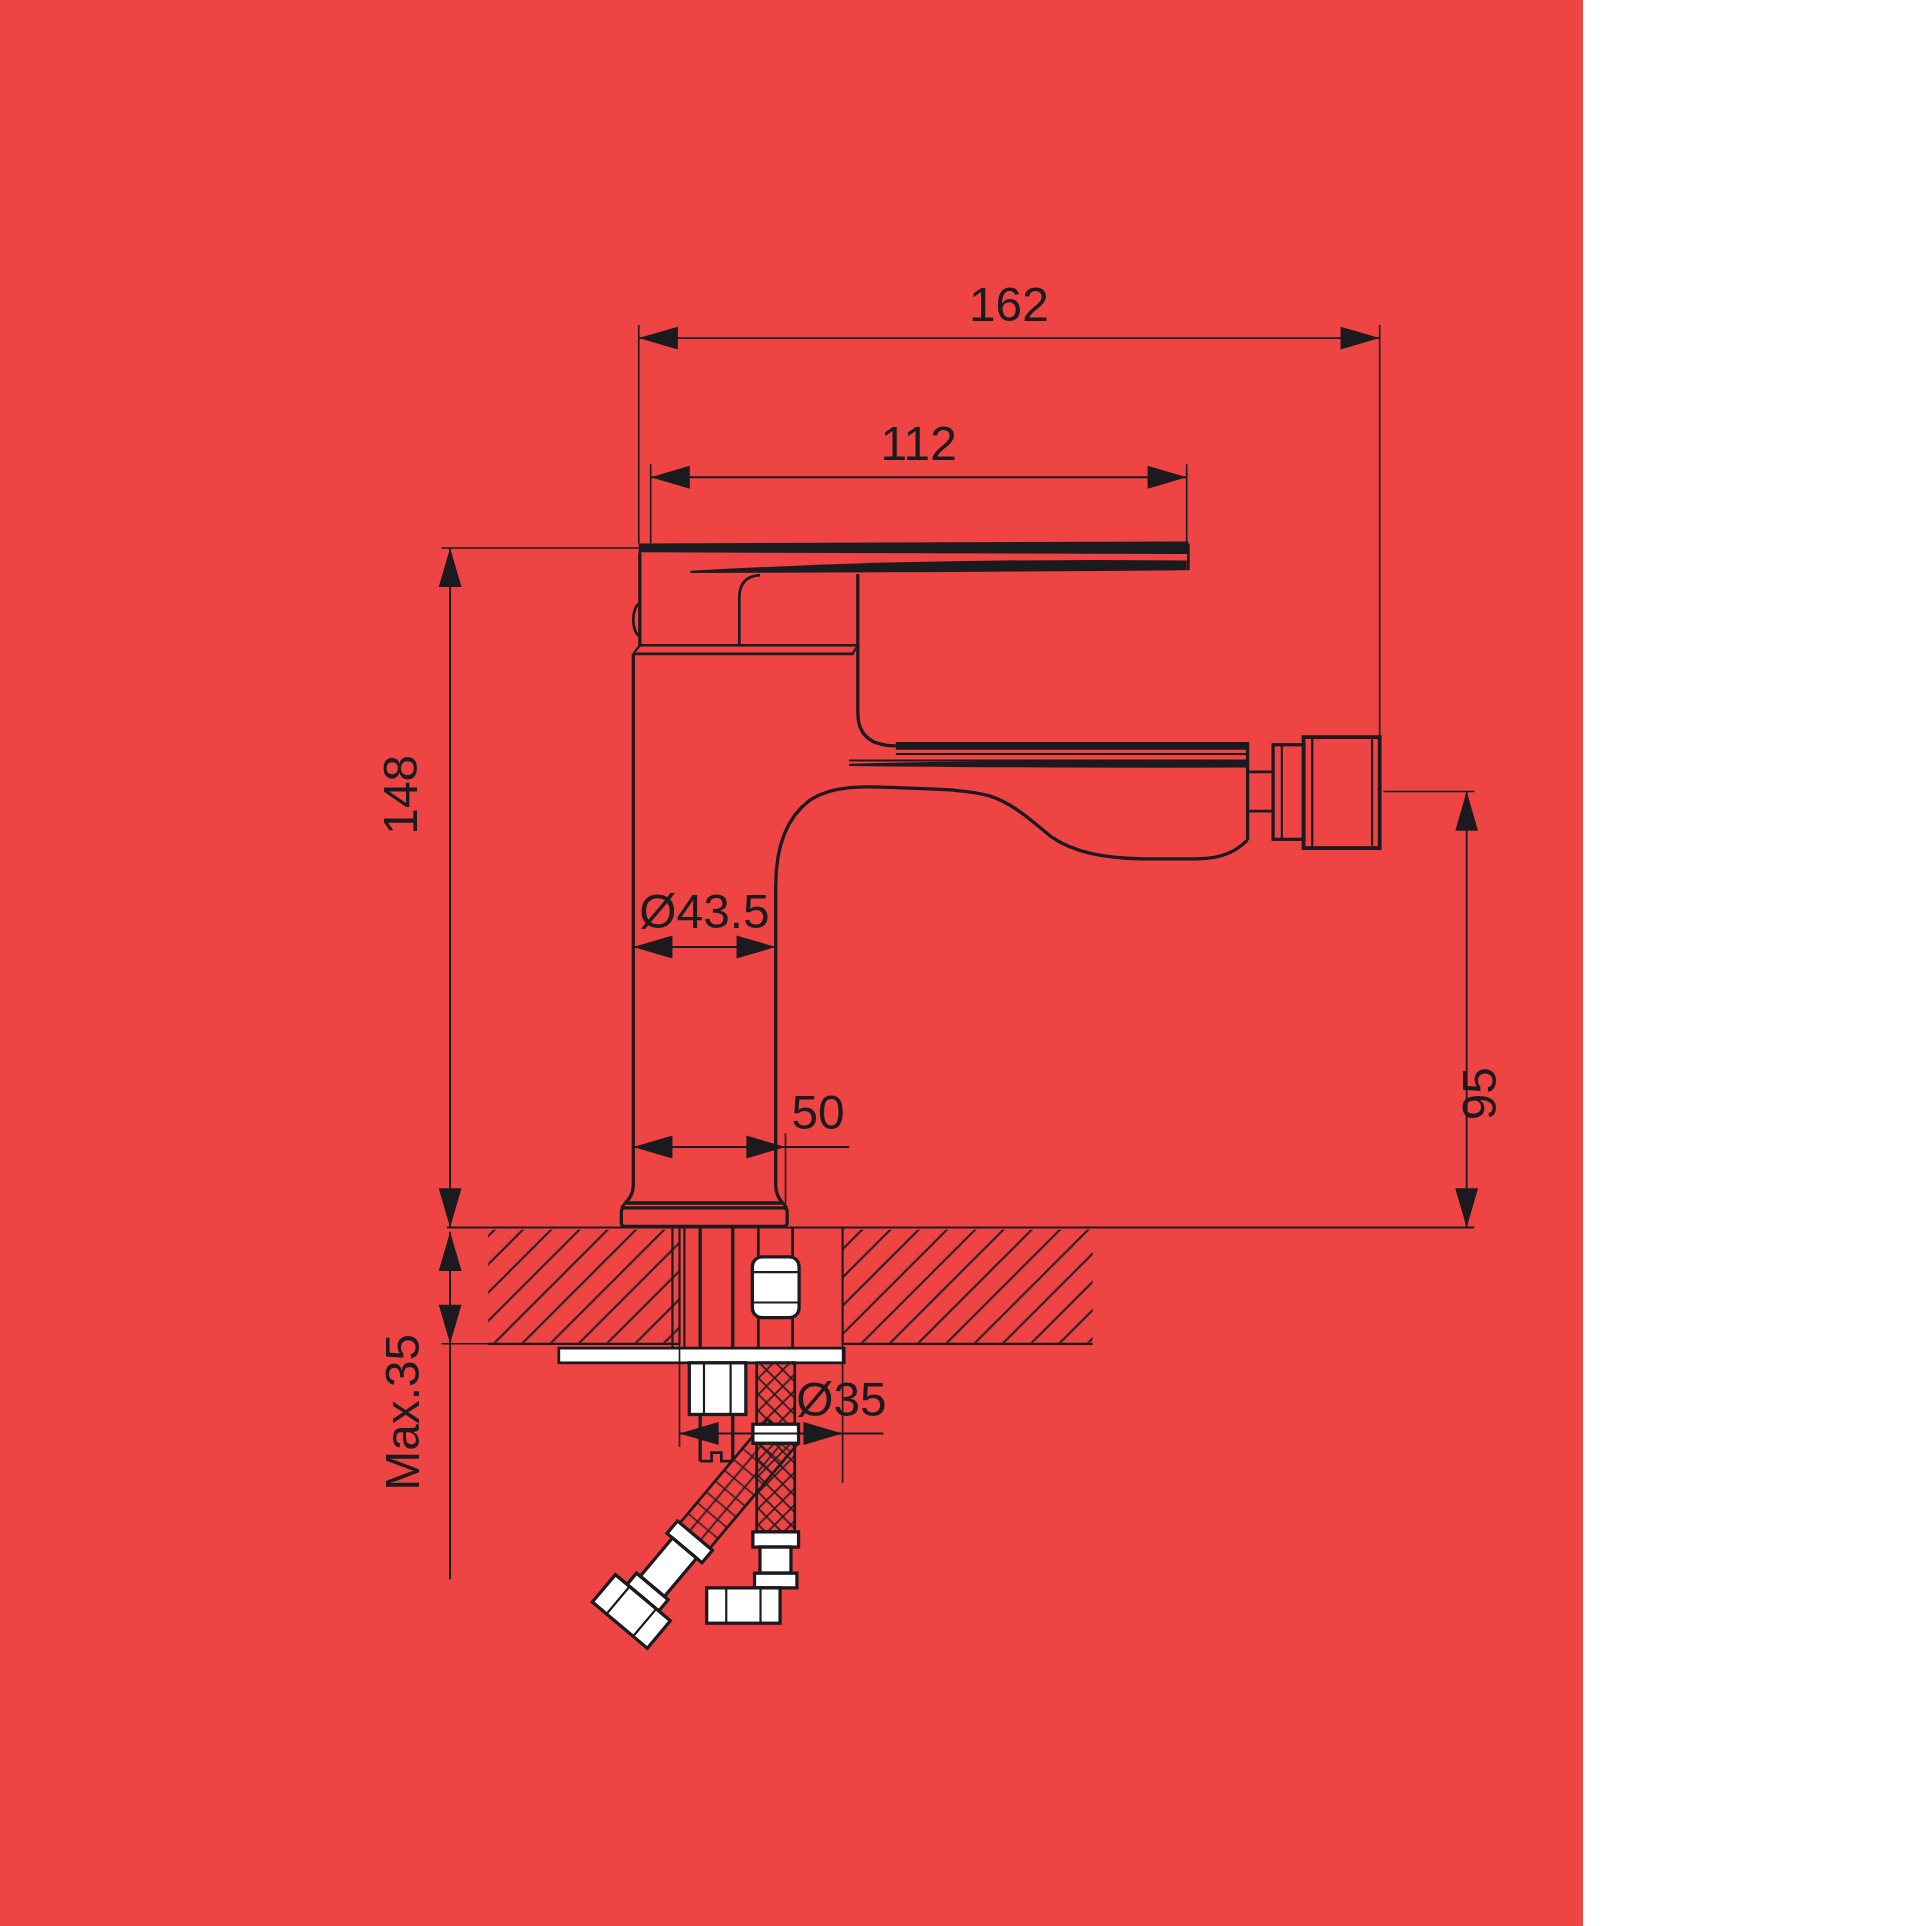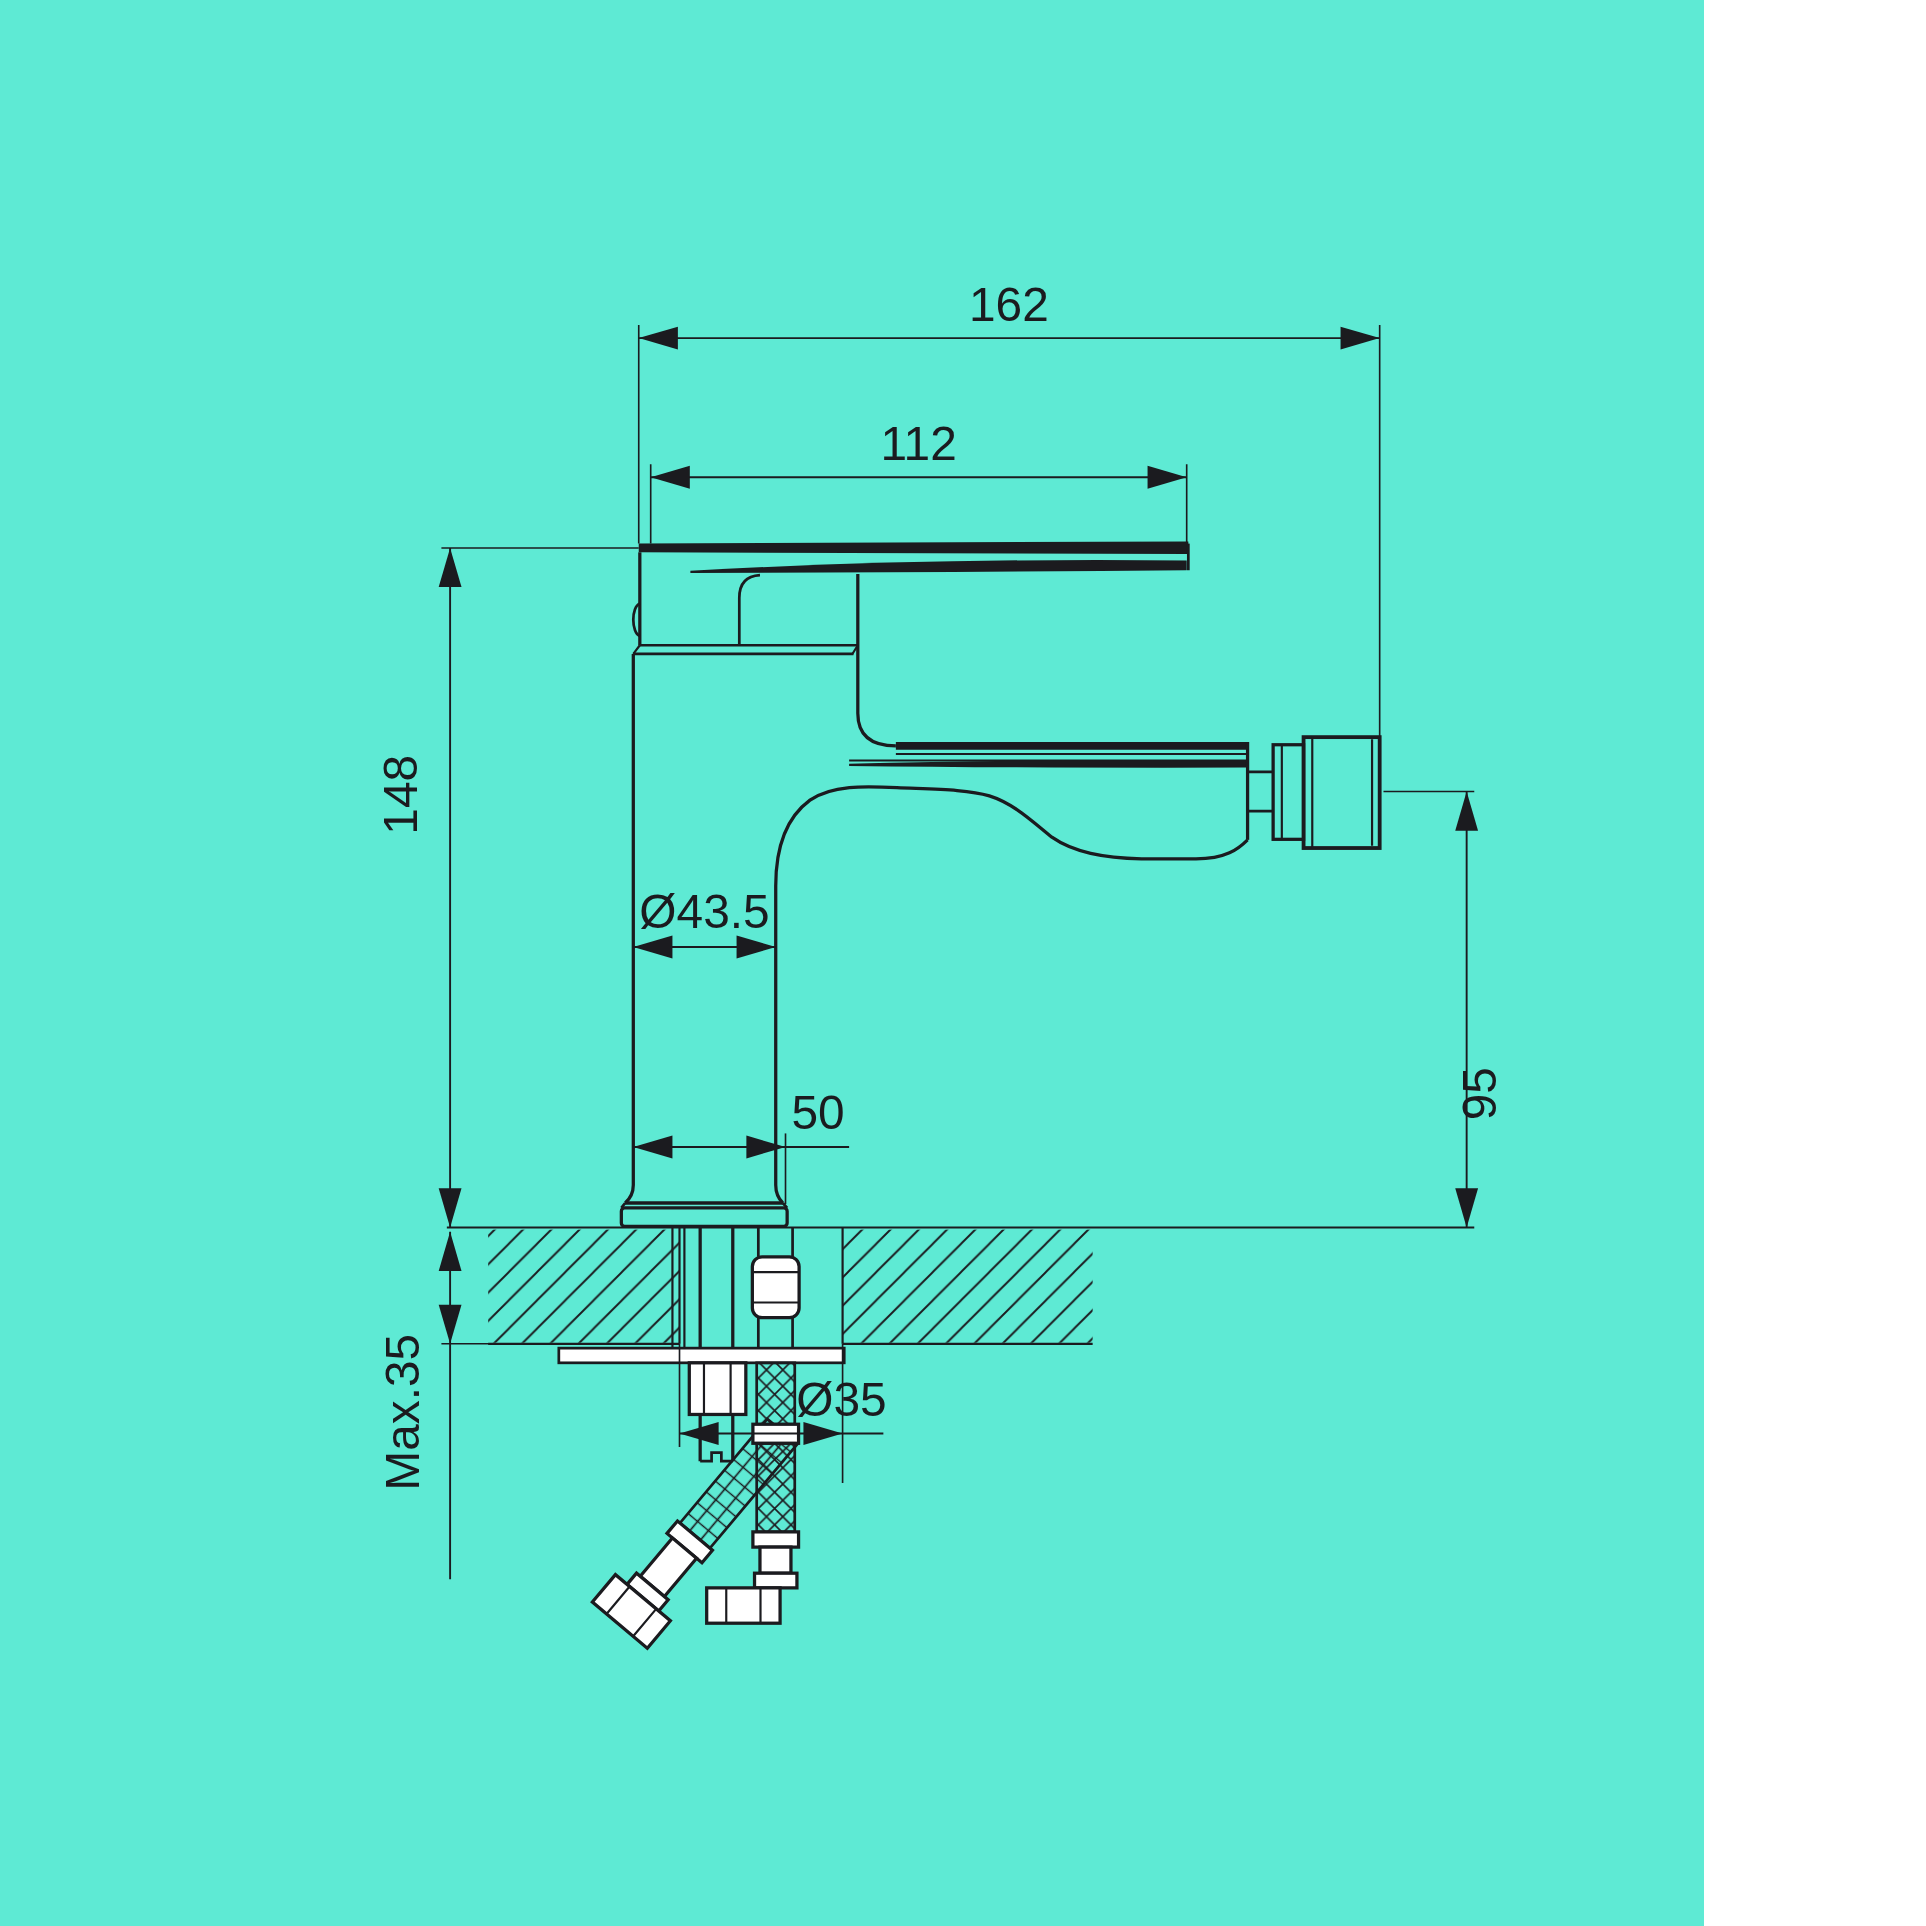--- a/index.html
+++ b/index.html
@@ -1,17 +1,17 @@
 <!DOCTYPE html>
 <html style="font-size:8.7px"><head>
 <meta charset="utf-8">
 <style>
   html,body{margin:0;padding:0;background:#ffffff;}
   body{font-family:"Liberation Sans",sans-serif;}
-  .sheet{width:1704px;height:1926px;background:#5eead4;position:relative;}
+  .sheet{width:1583px;height:1926px;background:#ef4444;position:relative;}
   svg{display:block;}
   text{font-family:"Liberation Sans",sans-serif;font-size:88px;fill:#1b1b1f;}
 </style>
 </head>
 <body>
 
 <div class="sheet">
 <svg width="1926" height="1926" viewBox="0 0 3543 3543" xmlns="http://www.w3.org/2000/svg" fill="none" stroke="#1b1b1f" stroke-linecap="butt" stroke-linejoin="miter">
 
   <defs>

